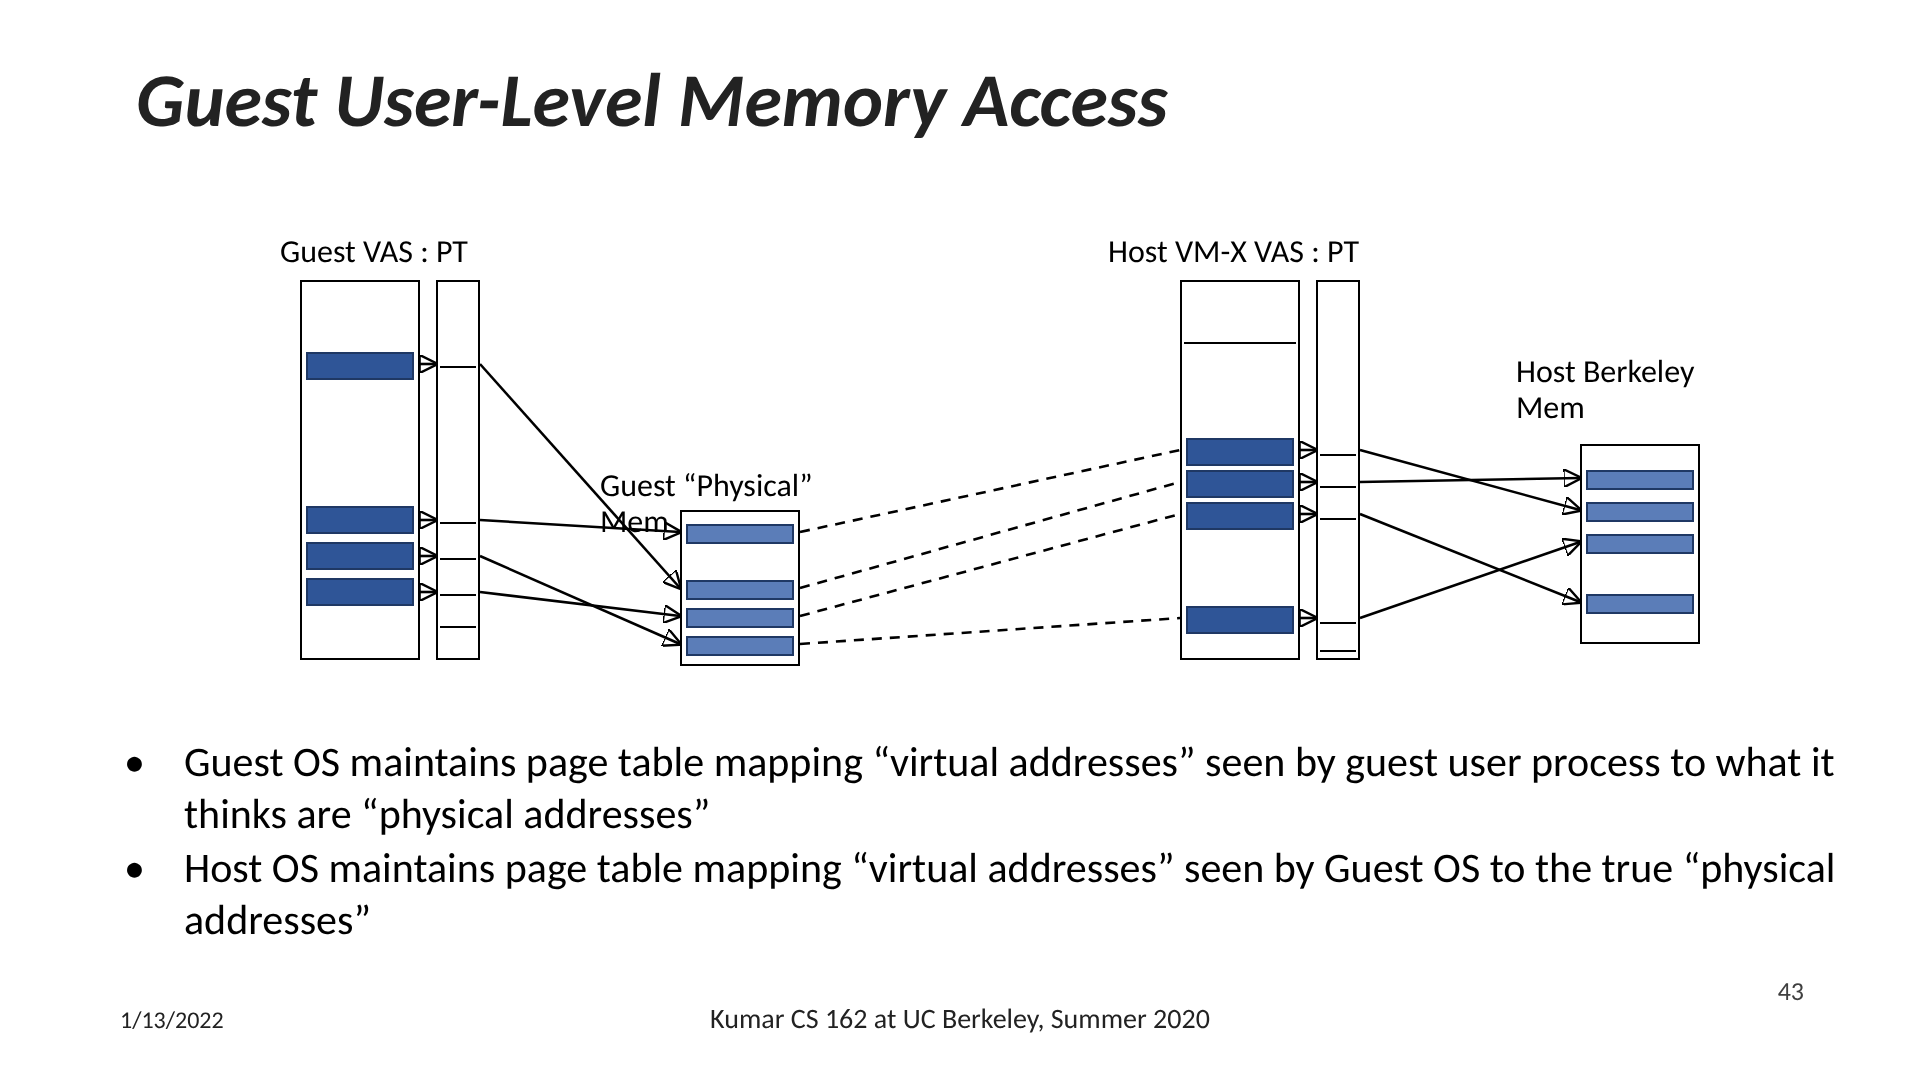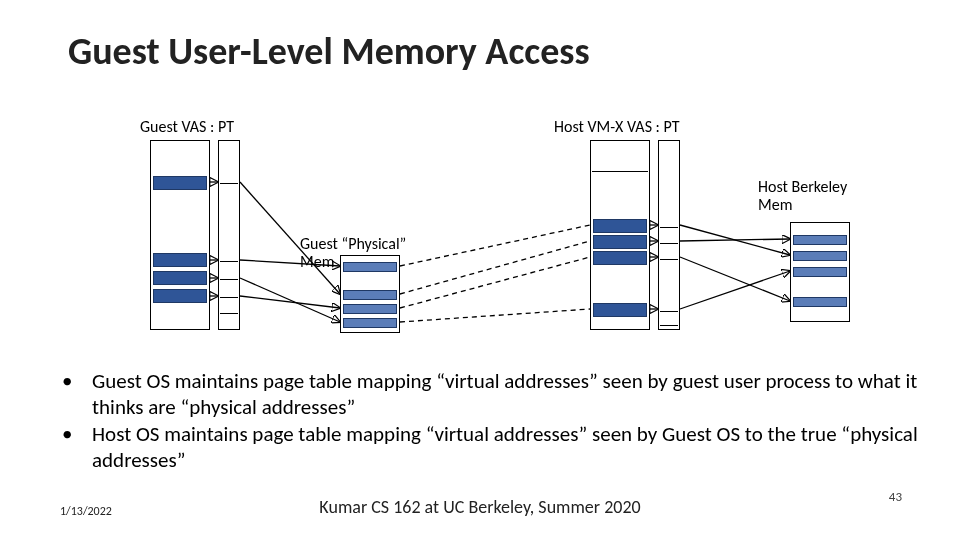--- a/index.html
+++ b/index.html
@@ -1,21 +1,21 @@
 <!DOCTYPE html>
 <html><head>
 <meta charset="utf-8">
 <style>
   * { box-sizing: border-box; margin: 0; padding: 0; }
   html, body { width: 960px; height: 540px; font-family: "Calibri", "Segoe UI", Arial, sans-serif; color: #000; background: #fff; overflow: hidden; }
   .slide { position: relative; width: 960px; height: 540px; }
-  .title { position: absolute; left: 68px; top: 28px; font-size: 38px; font-weight: 700; color: #222; }
+  .title { position: absolute; left: 68px; top: 28px; font-size: 38px; font-weight: 700; color: #222; font-style: italic; }
   .label { position: absolute; font-size: 16px; color: #000; line-height: 1.15; }
   .footer-date { position: absolute; left: 60px; bottom: 22px; font-size: 12px; color: #222; }
-  .footer-mid  { position: absolute; width: 100%; bottom: 22px; font-size: 18px; text-align: center; color: #222; }
+  .footer-mid  { position: absolute; width: 100%; bottom: 22px; font-size: 14px; text-align: center; color: #222; }
   .footer-num  { position: absolute; right: 58px; bottom: 36px; font-size: 13px; color: #404040; }
   .bullets { position: absolute; left: 62px; top: 368px; right: 40px; font-size: 21px; line-height: 1.25; }
   .bullets .row { display: flex; }
   .bullets .dot { width: 18px; flex: 0 0 18px; }
   .bullets .txt { flex: 1; margin-left: 12px; }
   .vas { position: absolute; border: 1.5px solid #000; background: #fff; }
   .pt  { position: absolute; border: 1.5px solid #000; background: #fff; }
   .mem { position: absolute; border: 1.5px solid #000; background: #fff; }
   .page { position: absolute; left: 2px; right: 2px; background: #2f5597; border: 1px solid #1f3864; height: 14px; }
   .pline { position: absolute; left: 1px; right: 1px; height: 0; border-top: 1.5px solid #000; }

